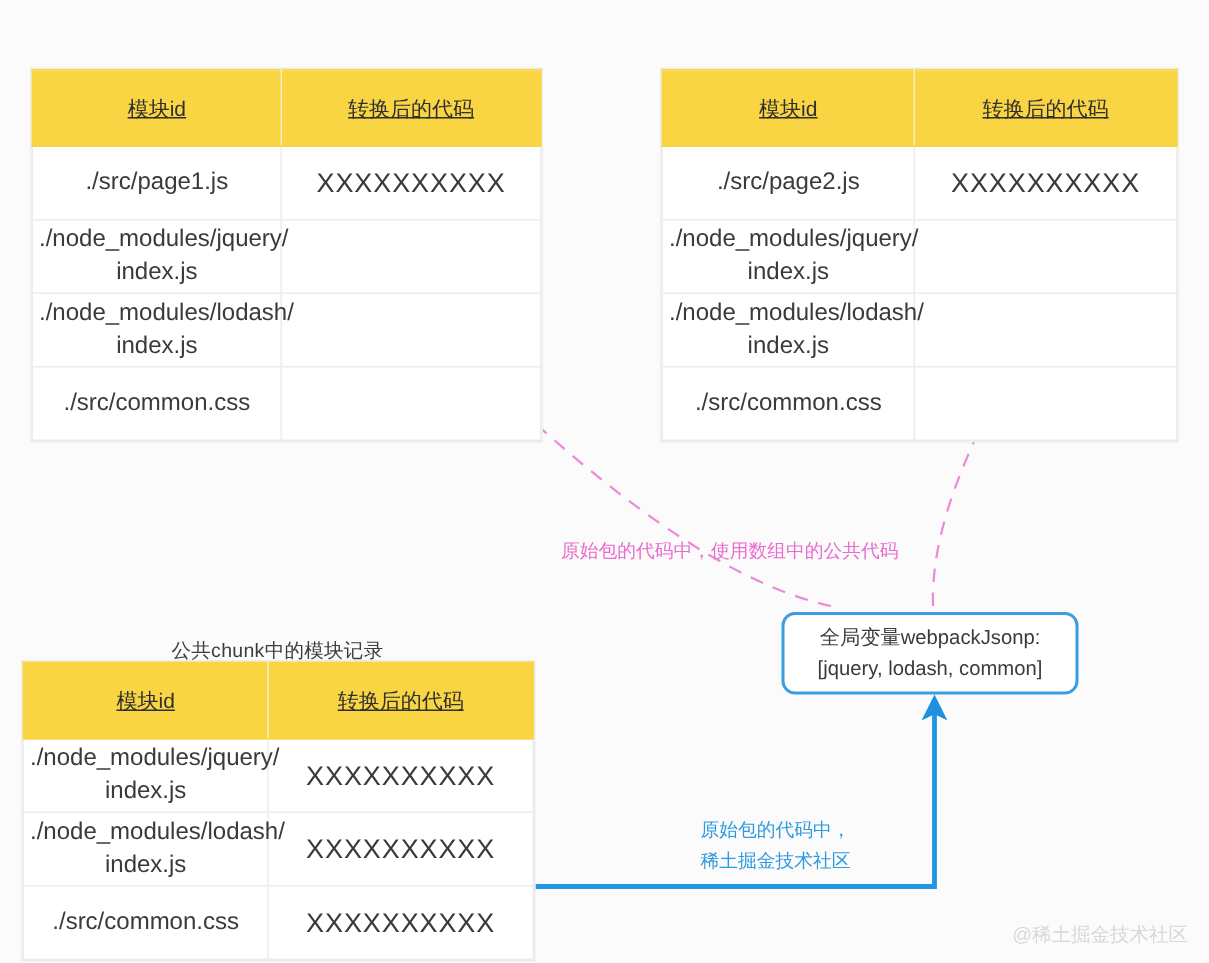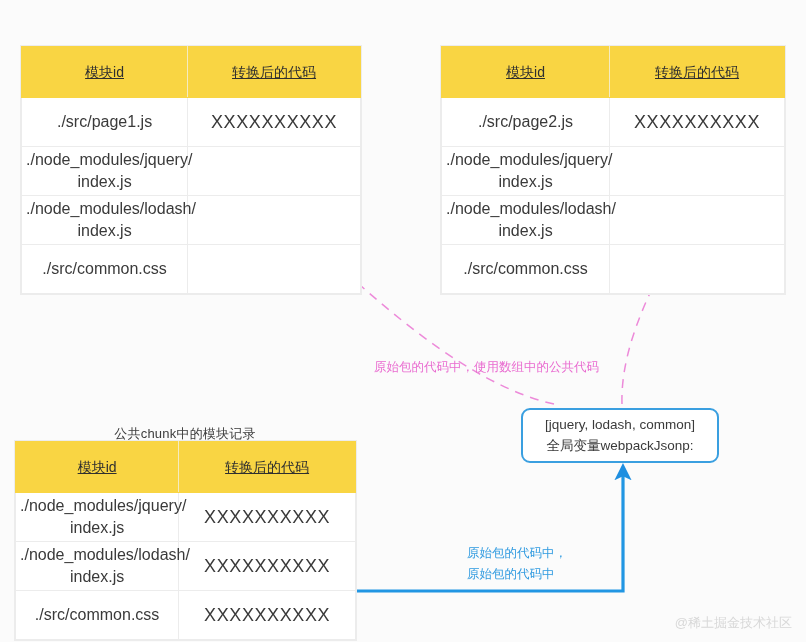--- a/index.html
+++ b/index.html
@@ -208,26 +208,26 @@
           <td class="code">XXXXXXXXXX</td>
         </tr>
         <tr>
           <td>./src/common.css</td>
           <td class="code">XXXXXXXXXX</td>
         </tr>
       </tbody>
   </table>
 
   <div class="gvbox" style="left:521px; top:408px; width:198px; height:55px;">
+    <div>全局变量webpackJsonp:</div>
     <div>[jquery, lodash, common]</div>
-    <div>全局变量webpackJsonp:</div>
   </div>
 
   <div class="pink-label" style="left:374px; top:318px;margin-top:41px;">原始包的代码中，使用数组中的公共代码</div>
 
   <div class="blue-label" style="left:467px; top:543px;">
     <div>原始包的代码中，</div>
-    <div>原始包的代码中</div>
+    <div>稀土掘金技术社区</div>
   </div>
 
   <div class="watermark">@稀土掘金技术社区</div>
 
 </div>
 
 </body></html>

